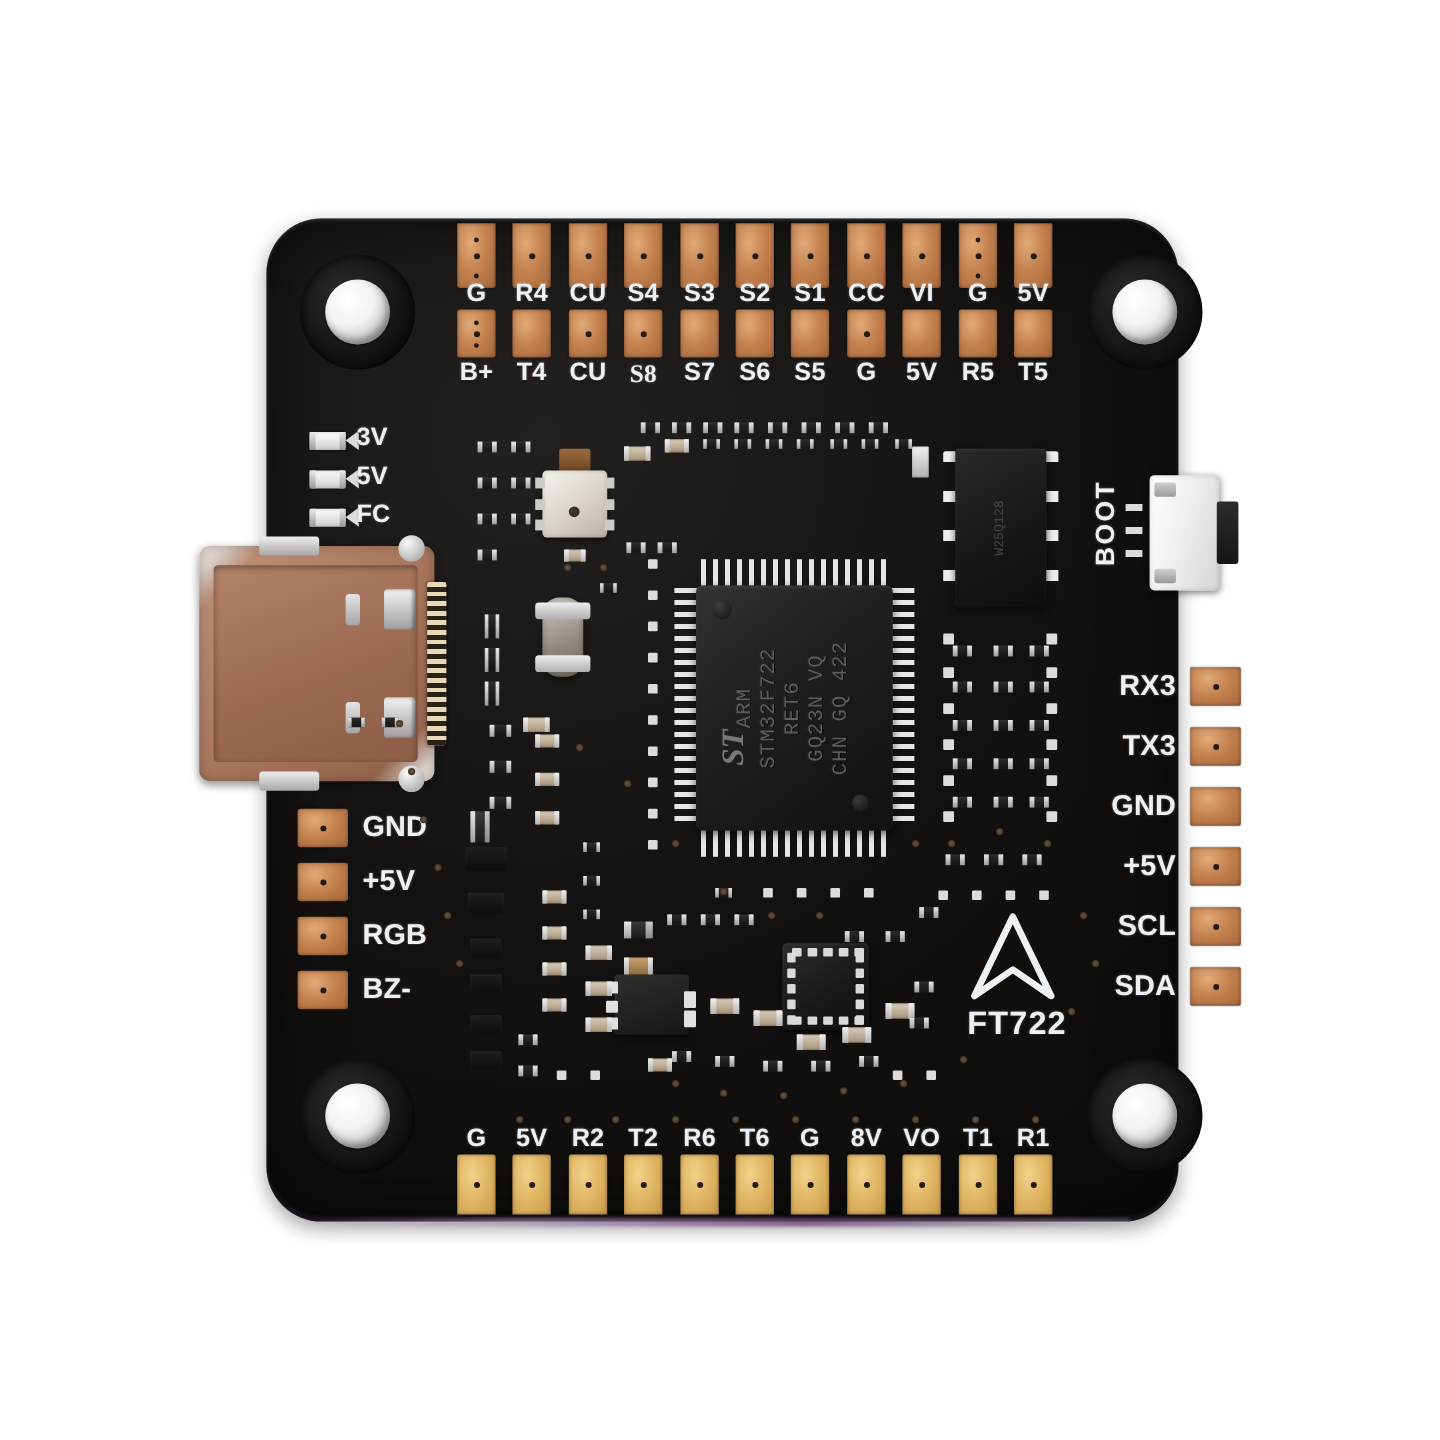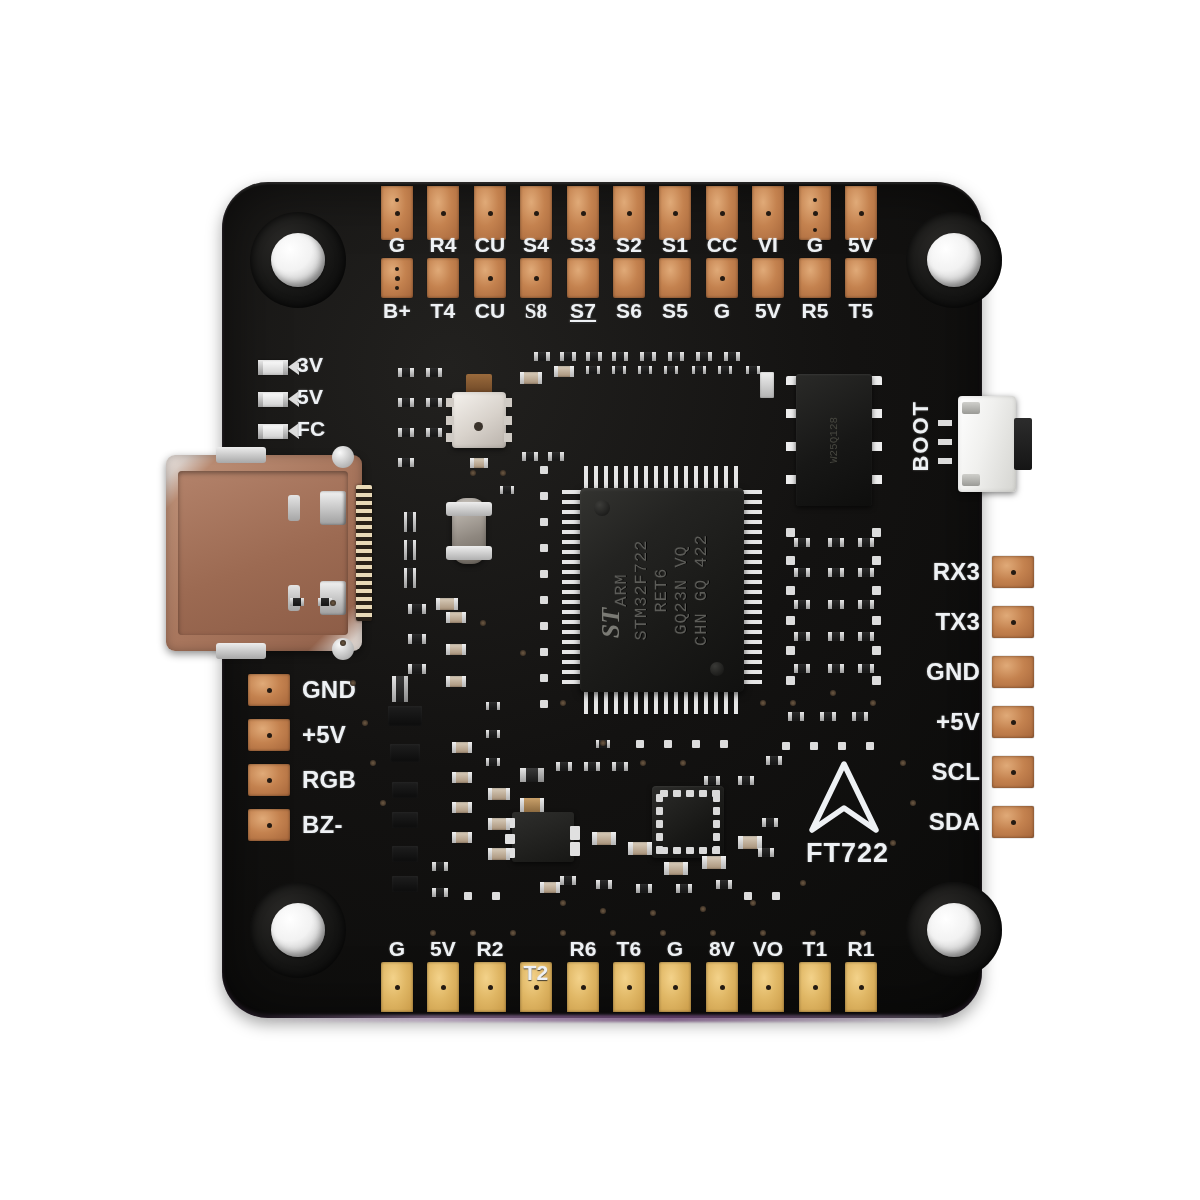--- a/index.html
+++ b/index.html
@@ -377,21 +377,21 @@
       </div>
       <div class="pad copper" style="left:752px;top:258px;width:32px;height:40px;"></div>
       <div class="pad copper" style="left:799px;top:258px;width:32px;height:40px;"></div>
       <div class="pad copper" style="left:845px;top:258px;width:32px;height:40px;"></div>
     </div>
   <div id="top-row2-labels">
       <div class="silk c" style="left: 397px; top: 299px;">B+</div>
       <div class="silk c" style="left: 443px; top: 299px;">T4</div>
       <div class="silk c" style="left: 490px; top: 299px;">CU</div>
       <div class="silk c" style="left: 536px; top: 299px; font-family: Liberation Serif, serif;">S8</div>
-      <div class="silk c" style="left: 583px; top: 299px; text-decoration: underline;">S7</div>
+      <div class="silk c" style="left: 583px; top: 299px;">S7</div>
       <div class="silk c" style="left: 629px; top: 299px;">S6</div>
       <div class="silk c" style="left: 675px; top: 299px;">S5</div>
       <div class="silk c" style="left: 722px; top: 299px;">G</div>
       <div class="silk c" style="left: 768px; top: 299px;">5V</div>
       <div class="silk c" style="left: 815px; top: 299px;">R5</div>
       <div class="silk c" style="left: 861px; top: 299px;">T5</div>
     </div>
 
   <div id="bot-row-pads">
       <div class="pad gold" style="left:381px;top:962px;width:32px;height:50px;border-radius:2px 2px 0 0;">
@@ -425,21 +425,21 @@
         <div class="via"></div>
       </div>
       <div class="pad gold" style="left:845px;top:962px;width:32px;height:50px;border-radius:2px 2px 0 0;">
         <div class="via"></div>
       </div>
     </div>
   <div id="bot-row-labels">
       <div class="silk c" style="left: 397px; top: 937px;">G</div>
       <div class="silk c" style="left: 443px; top: 937px;">5V</div>
       <div class="silk c" style="left: 490px; top: 937px;">R2</div>
-      <div class="silk c" style="left: 536px; top: 961px;">T2</div>
+      <div class="silk c" style="left: 536px; top: 937px;">T2</div>
       <div class="silk c" style="left: 583px; top: 937px;">R6</div>
       <div class="silk c" style="left: 629px; top: 937px;">T6</div>
       <div class="silk c" style="left: 675px; top: 937px;">G</div>
       <div class="silk c" style="left: 722px; top: 937px;">8V</div>
       <div class="silk c" style="left: 768px; top: 937px;">VO</div>
       <div class="silk c" style="left: 815px; top: 937px;">T1</div>
       <div class="silk c" style="left: 861px; top: 937px;">R1</div>
     </div>
 
   <div id="left-pads">

